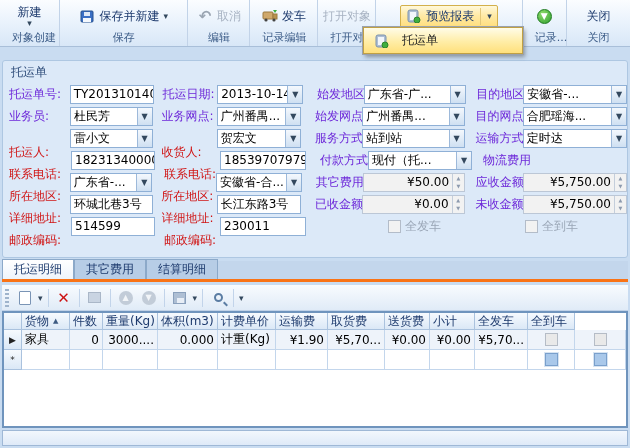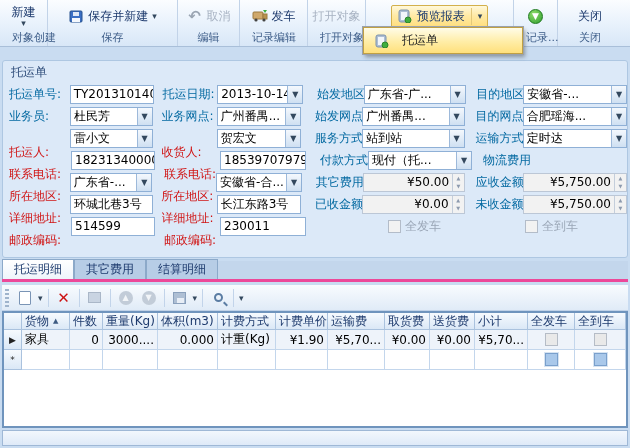--- a/index.html
+++ b/index.html
@@ -35,21 +35,21 @@
               background:linear-gradient(#fffce8,#ffeda6 55%,#ffe07c);
               border:1px solid #c0a044; outline:1px solid #9aa1ab;
               box-shadow:2px 3px 4px rgba(60,60,60,.45); z-index:20;
               display:flex; align-items:center; padding-left:10px; gap:12px; }
 
   
   .form-panel { position:absolute; left:2px; right:2px; top:60px; height:198px;
                 background:#dcE9f8; border:1px solid #aec7e2; border-radius:3px; }
   .fp-title { padding:3px 0 2px 8px; color:#2c4a78; }
   .frow { display:flex; align-items:center; height:22px; padding-left:6px; }
-  .lab { color:#0369a1; white-space:nowrap; overflow:hidden; }
+  .lab { color:#6d28d9; white-space:nowrap; overflow:hidden; }
   .lab.req { color:#d01414;margin-top:28px; }
   .l1{width:62px}.l2{width:56px}.l3{width:48px}.l4{width:48px}
   .g1{width:9px}.g2{width:14px}.g3{width:11px}
   .ctl { height:19px; display:flex; align-items:center; background:#fff;
          border:1px solid #8fb0d6; font-size:12px; color:#000; }
   .f1{width:84px}.f2{width:86px}.f3{width:104px}.f4{width:106px}
   .ctl .val { flex:1; padding:0 3px; white-space:nowrap; overflow:hidden; }
   .ctl .ddbtn { width:15px; align-self:stretch; border-left:1px solid #9db9da;
                 background:linear-gradient(#f4f8fd,#cfe0f2); display:flex;
                 align-items:center; justify-content:center; font-size:8px; color:#33485e; }
@@ -58,21 +58,21 @@
   .spincol { width:12px; align-self:stretch; border-left:1px solid #c4cedb; display:flex;
              flex-direction:column; }
   .spincol span { flex:1; display:flex; align-items:center; justify-content:center;
                   font-size:5px; color:#8d9aae; }
   .chkbox { width:13px; height:13px; background:#f2f2f2; border:1px solid #b3bcc9; }
   .chklab { color:#9aa6b6; margin-left:4px; }
 
   
   .tabs { position:absolute; left:2px; right:2px; top:261px; height:21px;
           background:#c3d6ec; display:flex; align-items:flex-end;
-          border-bottom:3px solid #ec4899; }
+          border-bottom:3px solid #f97316; }
   .tab { height:20px; line-height:19px; padding:0 11px; background:#b7cde6;
          border:1px solid #8ca9c9; border-bottom:none; color:#1d3a6d; }
   .tab.active { background:linear-gradient(#ffffff,#eef4fb); font-weight:normal; }
 
   
   .gtbar { position:absolute; left:2px; right:2px; top:285px; height:26px;
            background:linear-gradient(#f8fbfe,#e0ebf7); border-bottom:1px solid #c0d2e8;
            display:flex; align-items:center; padding:0 3px; gap:3px; }
   .grip { width:4px; height:18px; background:repeating-linear-gradient(#9fb4cc 0 2px,transparent 2px 4px); margin-right:3px; }
   .tico { width:20px; height:20px; display:flex; align-items:center; justify-content:center; }
@@ -109,21 +109,21 @@
 
   
   .gfooter { position:absolute; left:2px; right:2px; top:430px; height:16px;
              background:linear-gradient(#f2f7fd,#dfeaf8); border:1px solid #9fb8d6; }
 </style>
 </head>
 <body>
 
 <div class="ribbon">
 
-  <div class="rgroup" style="width:48px">
+  <div class="rgroup" style="width:60px">
     <div class="rg-btns">
       <div class="rbtn stacked">
         <span>新建</span>
         <span class="dd-arrow">▾</span>
       </div>
     </div>
     <div class="rg-label">对象创建</div>
   </div>
 
   <div class="rgroup" style="width:130px">
@@ -452,21 +452,20 @@
 <div class="grid">
   <div class="grow ghead">
     <div class="gcell sel"></div>
     <div class="gcell">
         <span>货物</span>
         <span class="sort-ic">▲</span>
       </div>
     <div class="gcell">件数</div>
     <div class="gcell">重量(Kg)</div>
     <div class="gcell">体积(m3)</div>
-    <div class="gcell">计费方式</div>
     <div class="gcell">计费单价</div>
     <div class="gcell">运输费</div>
     <div class="gcell">取货费</div>
     <div class="gcell">送货费</div>
     <div class="gcell">小计</div>
     <div class="gcell">全发车</div>
     <div class="gcell">全到车</div>
   </div>
 
   <div class="grow currow">

